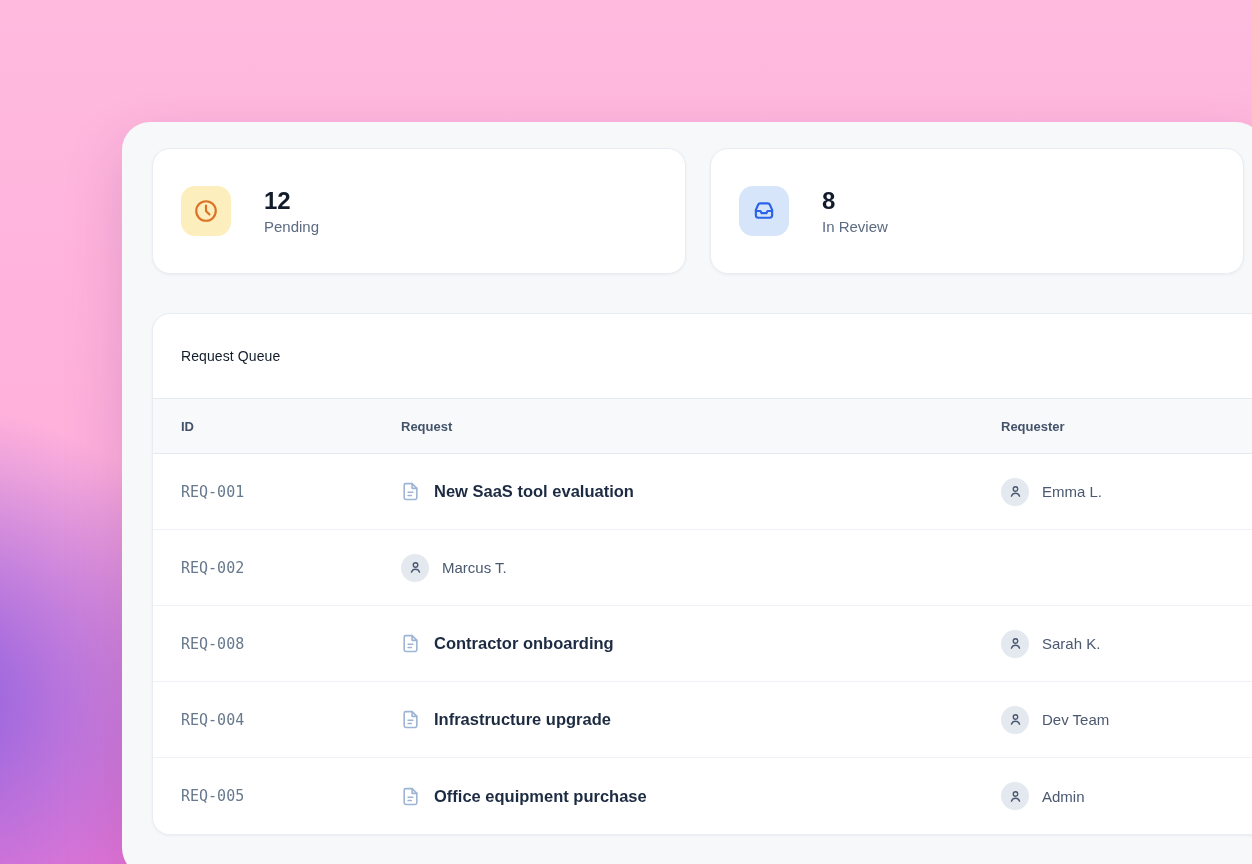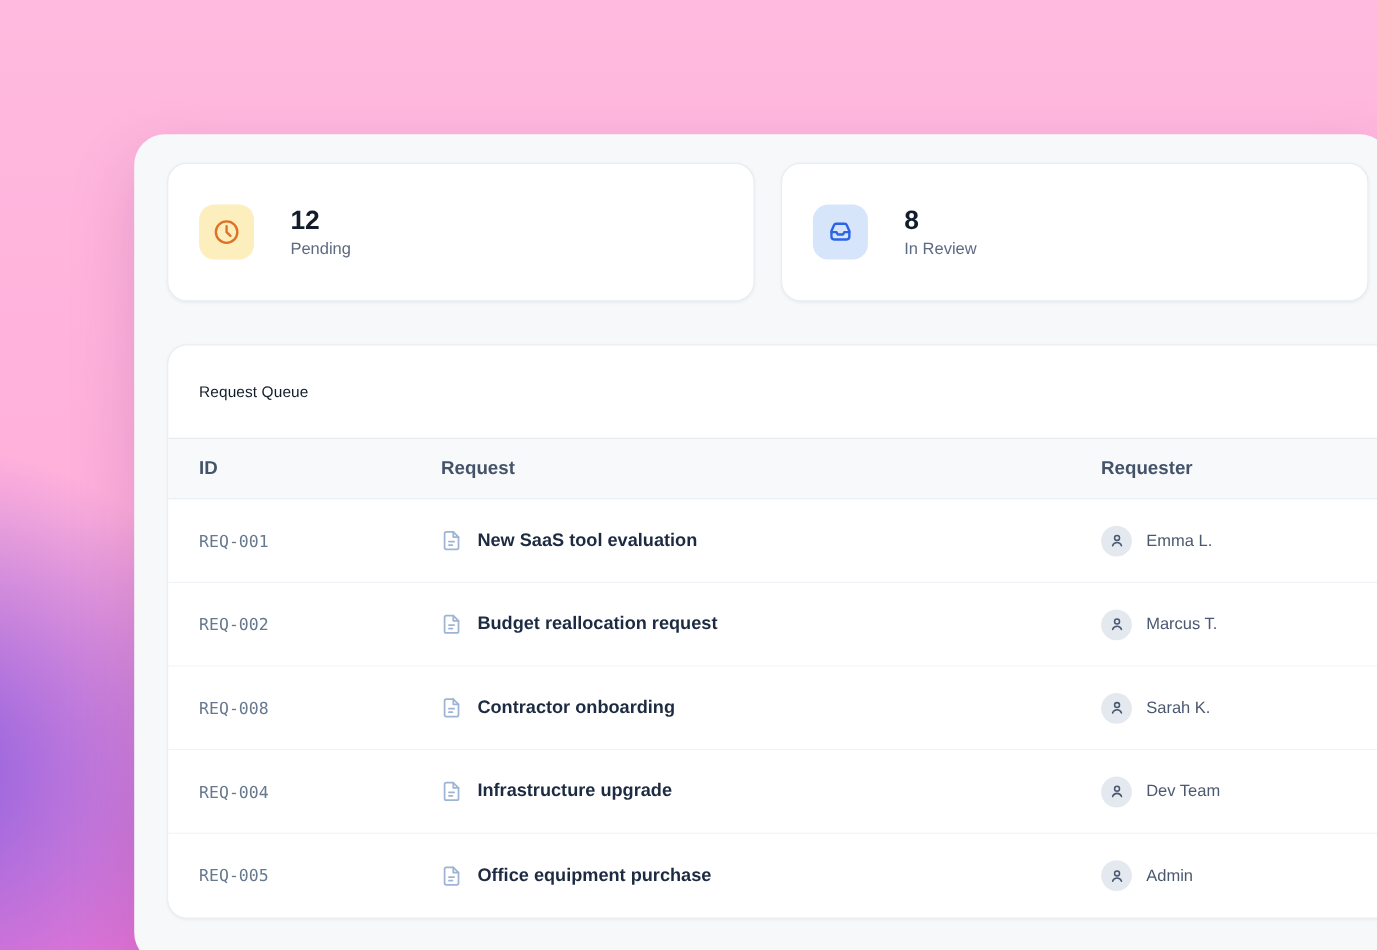--- a/index.html
+++ b/index.html
@@ -91,21 +91,21 @@
     align-items: center;
     padding-left: 28px;
   }
   .table-header {
     height: 56px;
     background: var(--header-bg, #f7f9fb);
     border-top: 1px solid var(--header-line, #e5eaf0);
     border-bottom: 1px solid var(--header-line, #e5eaf0);
   }
   .table-header .col-label {
-    font-size: 17px;
+    font-size: 13px;
     font-weight: 700;
     color: var(--header-text, #44536a);
   }
   .table-row {
     height: 76px;
     border-bottom: 1px solid var(--row-line, #eef2f6);
     background: #ffffff;
     cursor: default;
   }
   .table-row:last-of-type { border-bottom: none; }
@@ -206,29 +206,20 @@
               <circle cx="12" cy="8" r="3.6"></circle>
               <path d="M5.5 19.5c1.1-3.1 3.6-4.7 6.5-4.7s5.4 1.6 6.5 4.7"></path>
             </svg>
           </span>
           <span>Emma L.</span>
         </div>
       </div>
 
       <div class="table-row grid-cols">
         <div class="cell-id">REQ-002</div>
-        <div class="cell-request">
-          <svg class="doc-icon" viewBox="0 0 24 24" fill="none" stroke="currentColor" stroke-width="2" stroke-linecap="round" stroke-linejoin="round">
-            <path d="M14 2H6a2 2 0 0 0-2 2v16a2 2 0 0 0 2 2h12a2 2 0 0 0 2-2V8z"></path>
-            <polyline points="14 2 14 8 20 8"></polyline>
-            <line x1="9" y1="13" x2="15" y2="13"></line>
-            <line x1="9" y1="17" x2="13" y2="17"></line>
-          </svg>
-          <span>Budget reallocation request</span>
-        </div>
         <div class="cell-requester">
           <span class="avatar">
             <svg viewBox="0 0 24 24" fill="none" stroke="currentColor" stroke-width="2.2" stroke-linecap="round" stroke-linejoin="round">
               <circle cx="12" cy="8" r="3.6"></circle>
               <path d="M5.5 19.5c1.1-3.1 3.6-4.7 6.5-4.7s5.4 1.6 6.5 4.7"></path>
             </svg>
           </span>
           <span>Marcus T.</span>
         </div>
       </div>

